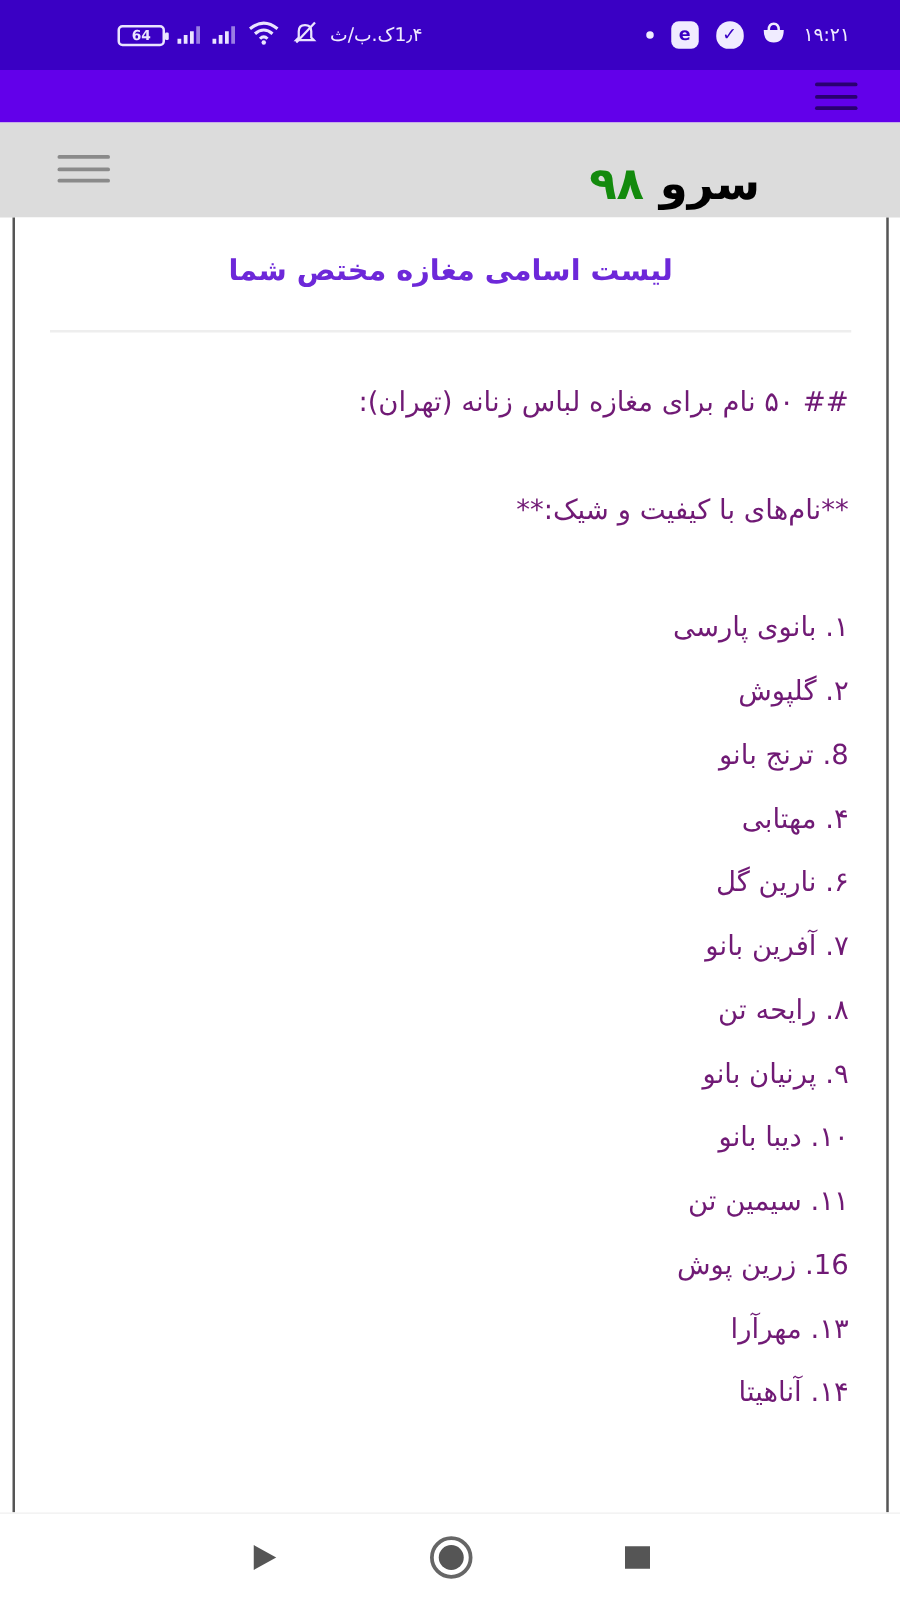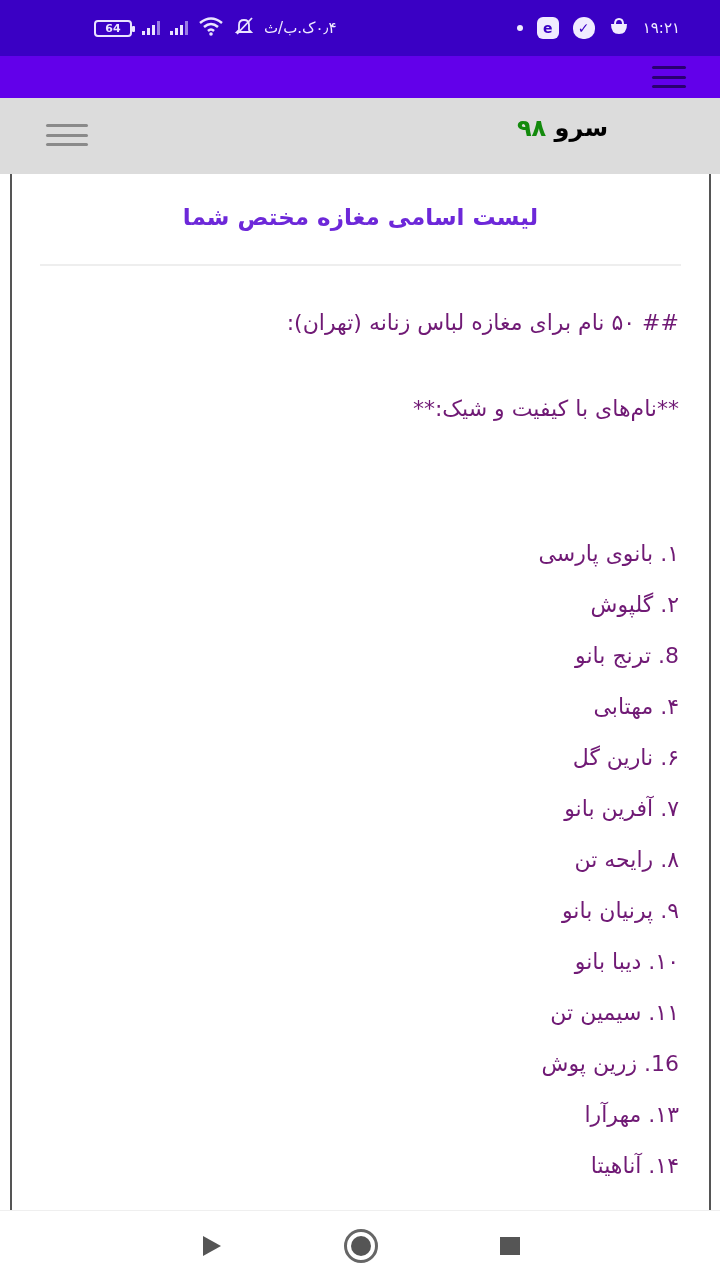--- a/index.html
+++ b/index.html
@@ -45,22 +45,22 @@
   .bars { display: flex; flex-direction: column; justify-content: space-between; height: 100%; }
   .bars span { display: block; height: 3px; border-radius: 2px; }
   .app-bar .bars span { background: #2a0070; }
 
   
   .site-header {
     position: absolute; left: 0; top: 98px; width: 720px; height: 76px;
     background: #dcdcdc;
   }
   .site-logo {
-    position: absolute; right: 112px; top: 8px;
-    font-family: "DejaVu Sans", sans-serif; font-weight: bold; font-size: 24px;
+    position: absolute; right: 112px; top: 28px;
+    font-family: "DejaVu Sans", sans-serif; font-weight: bold; font-size: 36px;
     direction: rtl; line-height: 44px;
   }
   .logo-word { color: #000; }
   .logo-num { color: #138a0d; }
   .site-header .menu-btn { position: absolute; left: 46px; top: 26px; width: 42px; height: 22px; cursor: pointer; }
   .site-header .bars span { background: #8a8a8a; }
 
   
   .content {
     position: absolute; left: 10px; top: 174px; width: 701px; height: 1036px;
@@ -68,21 +68,21 @@
     background: #fff; overflow: hidden; direction: rtl;
   }
   .page-title {
     text-align: center; font-size: 23px; font-weight: bold; color: #6d28d9;
     margin-top: 30px; height: 36px;
   }
   .divider { margin: 24px 28px 0 28px; height: 2px; background: #eeeeee; }
   .body-text { padding: 0 30px 0 30px; color: #701a75; font-size: 22px; }
   .md-heading { margin-top: 40px; line-height: 34px; }
   .md-bold { margin-top: 52px; line-height: 34px; }
-  .list { list-style: none; margin-top: 111px; }
+  .list { list-style: none; margin-top: 60px; }
   .list li { height: 51px; line-height: 34px; white-space: nowrap; }
 
   
   .nav-bar {
     position: absolute; left: 0; top: 1210px; width: 720px; height: 70px;
     background: #ffffff; border-top: 1px solid #efefef;
   }
   .nav-btn { position: absolute; top: 22px; cursor: pointer; }
   .nav-back { left: 203px; width: 0; height: 0; border-top: 10px solid transparent; border-bottom: 10px solid transparent; border-left: 18px solid #555; top: 25px; }
   .nav-home { left: 344px; width: 34px; height: 34px; border-radius: 50%; border: 3px solid #666; top: 18px; }
@@ -116,21 +116,21 @@
           <path d="M10 15 Q13 12 16 15" stroke="#eae4ff" stroke-width="2.5" fill="none"></path>
           <circle cx="13" cy="18" r="1.8" fill="#eae4ff"></circle>
         </svg>
     </span>
     <span>
       <svg width="20" height="20" viewBox="0 0 20 20">
           <path d="M5 14 L5 9 Q5 4 10 4 Q15 4 15 9 L15 14 L17 16 L3 16 Z" stroke="#eae4ff" stroke-width="1.8" fill="none"></path>
           <line x1="3" y1="18" x2="18" y2="2" stroke="#eae4ff" stroke-width="1.8"></line>
         </svg>
     </span>
-    <span class="sb-text">۰٫۴ک.ب/ث</span>
+    <span class="sb-text">1٫۴ک.ب/ث</span>
   </div>
   <div class="sb-right">
     <span class="dot"></span>
     <span class="app-ic">e</span>
     <span class="app-ic round">✓</span>
     <span>
       <svg width="20" height="20" viewBox="0 0 20 20">
           <path d="M6 8 Q6 3 10 3 Q14 3 14 8" stroke="#f0ecff" stroke-width="2" fill="none"></path>
           <path d="M2 8 L18 8 Q18 18 10 18 Q2 18 2 8 Z" fill="#f0ecff"></path>
         </svg>

